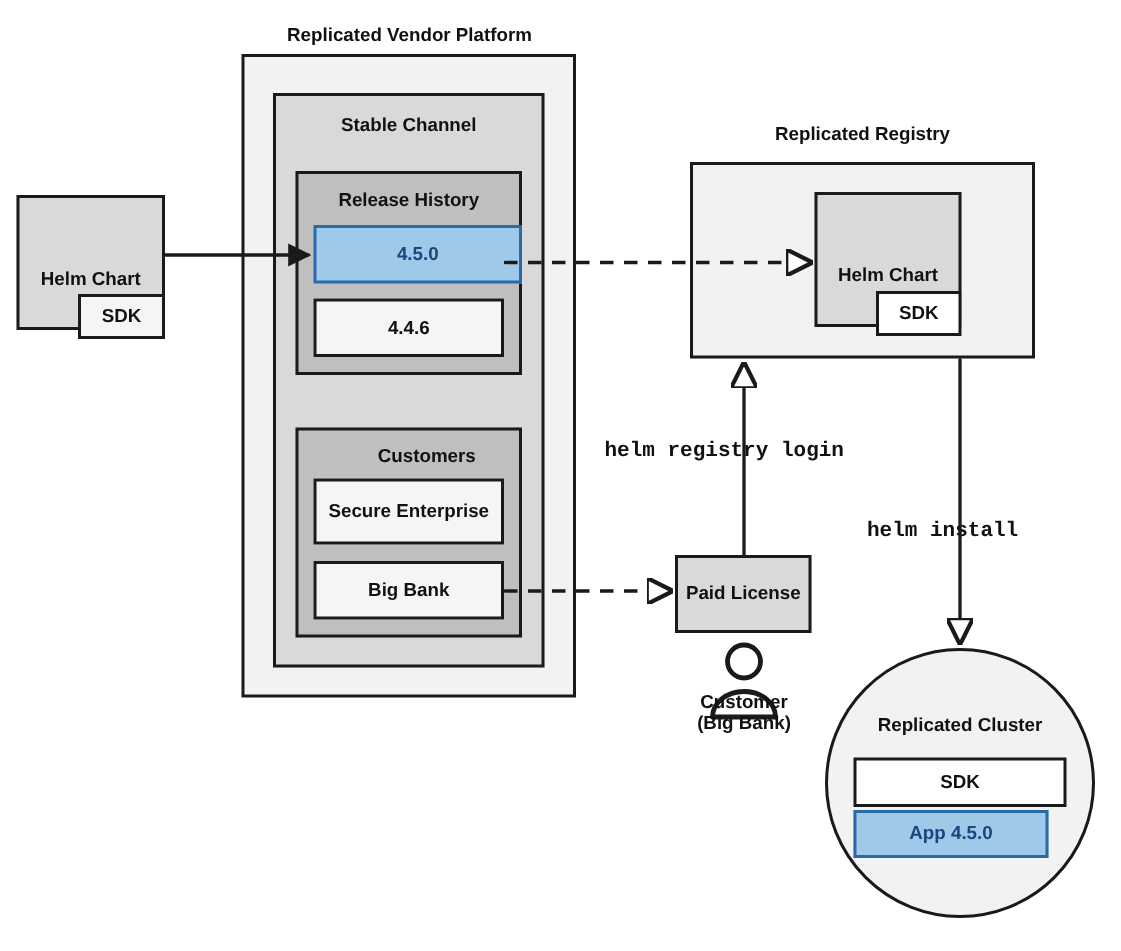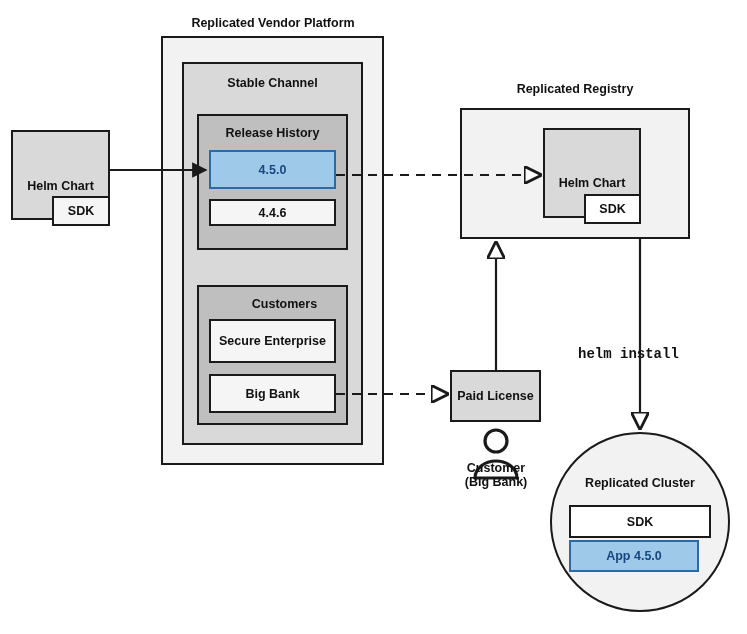--- a/index.html
+++ b/index.html
@@ -93,24 +93,24 @@
 
   <div class="box fill-f2" style="left:161px; top:36px; width:223px; height:429px;"></div>
 
   <div class="box fill-d9" style="left:182px; top:62px; width:181px; height:383px;">
     <div class="boxlabel" style="top:12px;">Stable Channel</div>
   </div>
 
   <div class="box fill-bfbf" style="left:197px; top:114px; width:151px; height:136px;">
     <div class="boxlabel" style="top:10px;">Release History</div>
   </div>
-  <div class="box fill-blue" style="left:209px; top:150px; width:127px; height:39px;">
+  <div class="box fill-blue" style="left:209px; top:150px; width:139px; height:39px;">
     <div class="centered-text blue-text">4.5.0</div>
   </div>
-  <div class="box fill-f5" style="left:209px; top:199px; width:127px; height:27px;">
+  <div class="box fill-f5" style="left:209px; top:199px; width:127px; height:39px;">
     <div class="centered-text">4.4.6</div>
   </div>
 
   <div class="box fill-bfbf" style="left:197px; top:285px; width:151px; height:140px;">
     <div class="boxlabel" style="top:10px;margin-left:24px;">Customers</div>
   </div>
   <div class="box fill-f5" style="left:209px; top:319px; width:127px; height:44px;">
     <div class="centered-text">Secure
 Enterprise</div>
   </div>
@@ -147,20 +147,21 @@
   <div style="position:absolute; left:550px; top:432px; width:180px; height:180px;
               border:2.5px solid #1a1a1a; border-radius:50%; background:#f2f2f2; box-sizing:border-box;"></div>
   <div class="lbl title" style="left:550px; top:476px; width:180px;">Replicated Cluster</div>
   <div class="box fill-fff" style="left:569px; top:505px; width:142px; height:33px;">
     <div class="centered-text">SDK</div>
   </div>
   <div class="box fill-blue" style="left:569px; top:540px; width:130px; height:32px;">
     <div class="centered-text blue-text">App 4.5.0</div>
   </div>
 
+  <div class="mono" style="left:403px; top:293px;">helm registry login</div>
   <div class="mono" style="left:578px; top:346px;">helm install</div>
 
   <svg class="overlay">
     <defs>
       <marker id="arrow-solid" viewBox="0 0 10 10" refX="9" refY="5" markerWidth="7" markerHeight="7" orient="auto-start-reverse">
         <path d="M 0 0 L 10 5 L 0 10 z" fill="#1a1a1a"></path>
       </marker>
       <marker id="arrow-open" viewBox="0 0 10 10" refX="9" refY="5" markerWidth="8" markerHeight="8" orient="auto-start-reverse">
         <path d="M 0 0 L 10 5 L 0 10 z" fill="#ffffff" stroke="#1a1a1a" stroke-width="1.6"></path>
       </marker>

